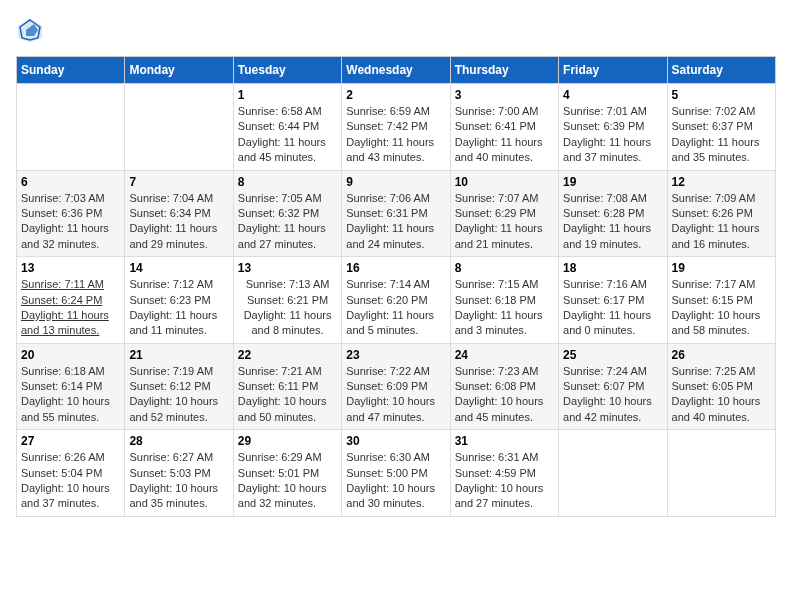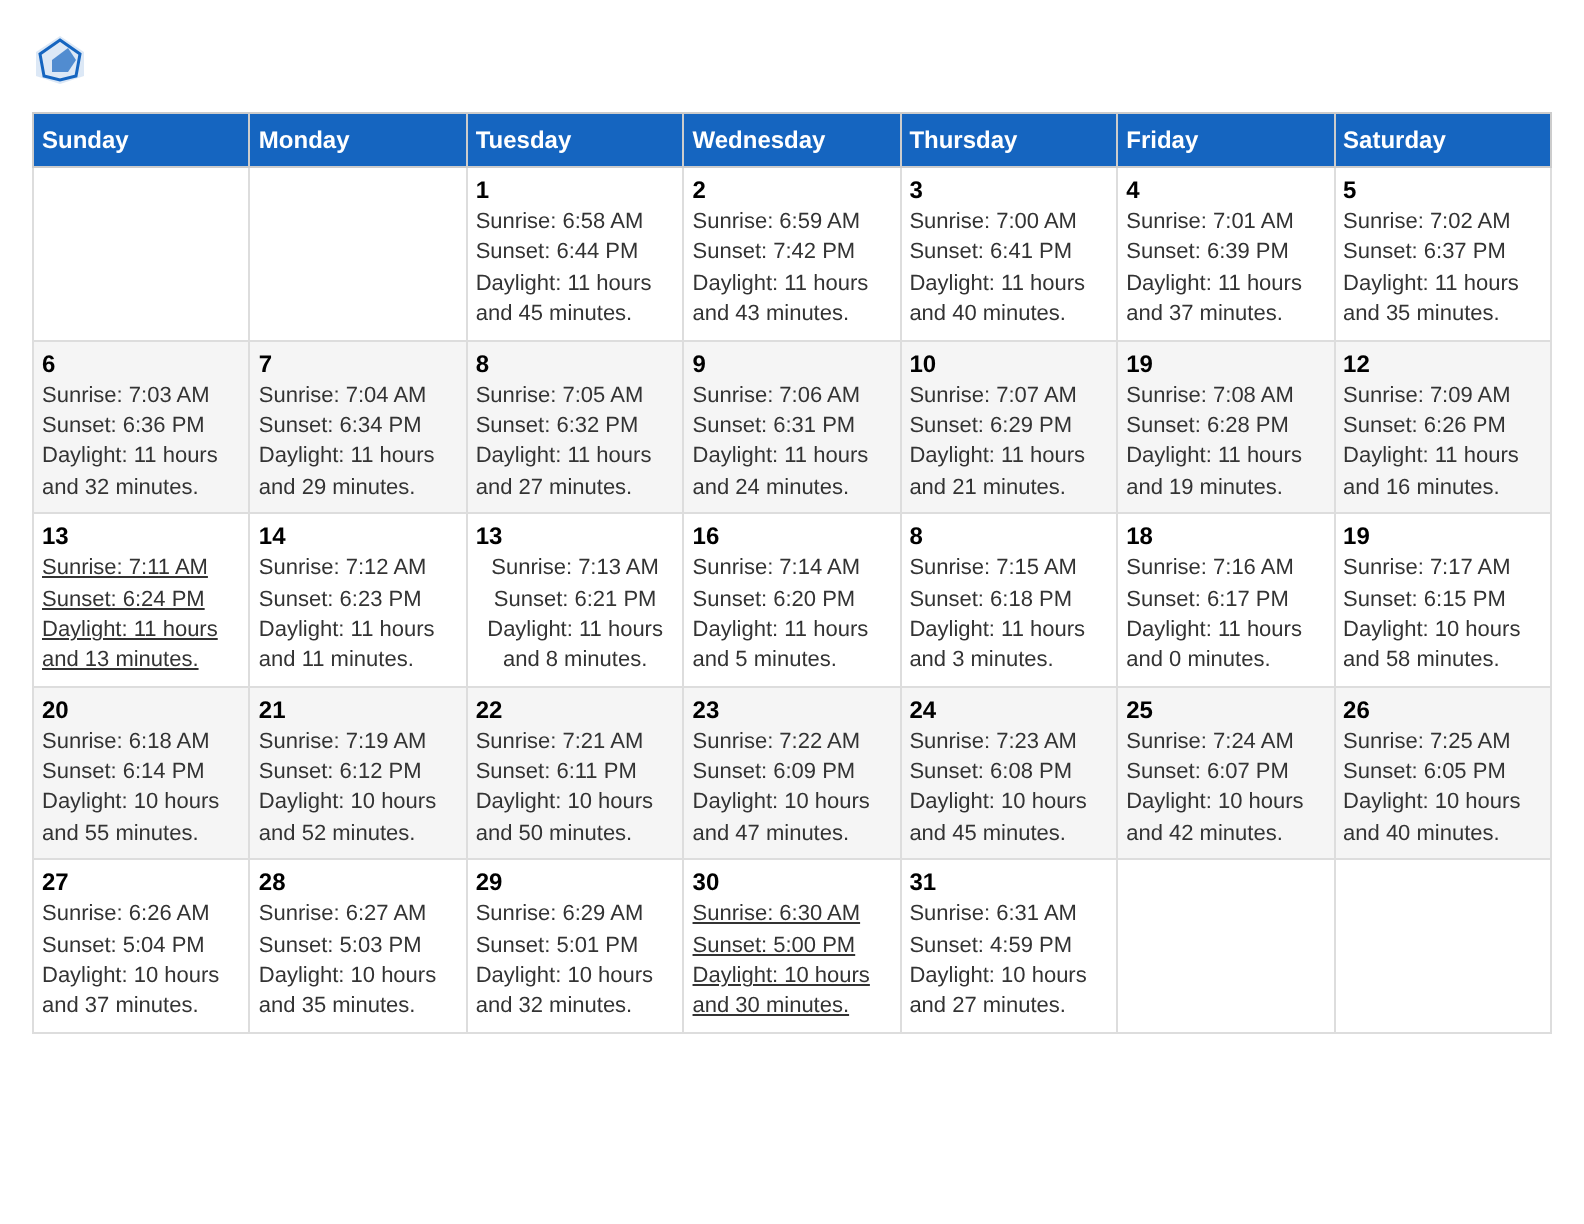--- a/index.html
+++ b/index.html
@@ -331,21 +331,21 @@
         </td>
         <td>
           <span class="day-number">29</span>
           <div class="day-info" style="white-space: pre-line;">Sunrise: 6:29 AM
 Sunset: 5:01 PM
 Daylight: 10 hours
 and 32 minutes.</div>
         </td>
         <td>
           <span class="day-number">30</span>
-          <div class="day-info" style="white-space: pre-line; text-decoration: underline;">Sunrise: 6:30 AM
+          <div class="day-info" style="white-space: pre-line;">Sunrise: 6:30 AM
 Sunset: 5:00 PM
 Daylight: 10 hours
 and 30 minutes.</div>
         </td>
         <td>
           <span class="day-number">31</span>
           <div class="day-info" style="white-space: pre-line;">Sunrise: 6:31 AM
 Sunset: 4:59 PM
 Daylight: 10 hours
 and 27 minutes.</div>

